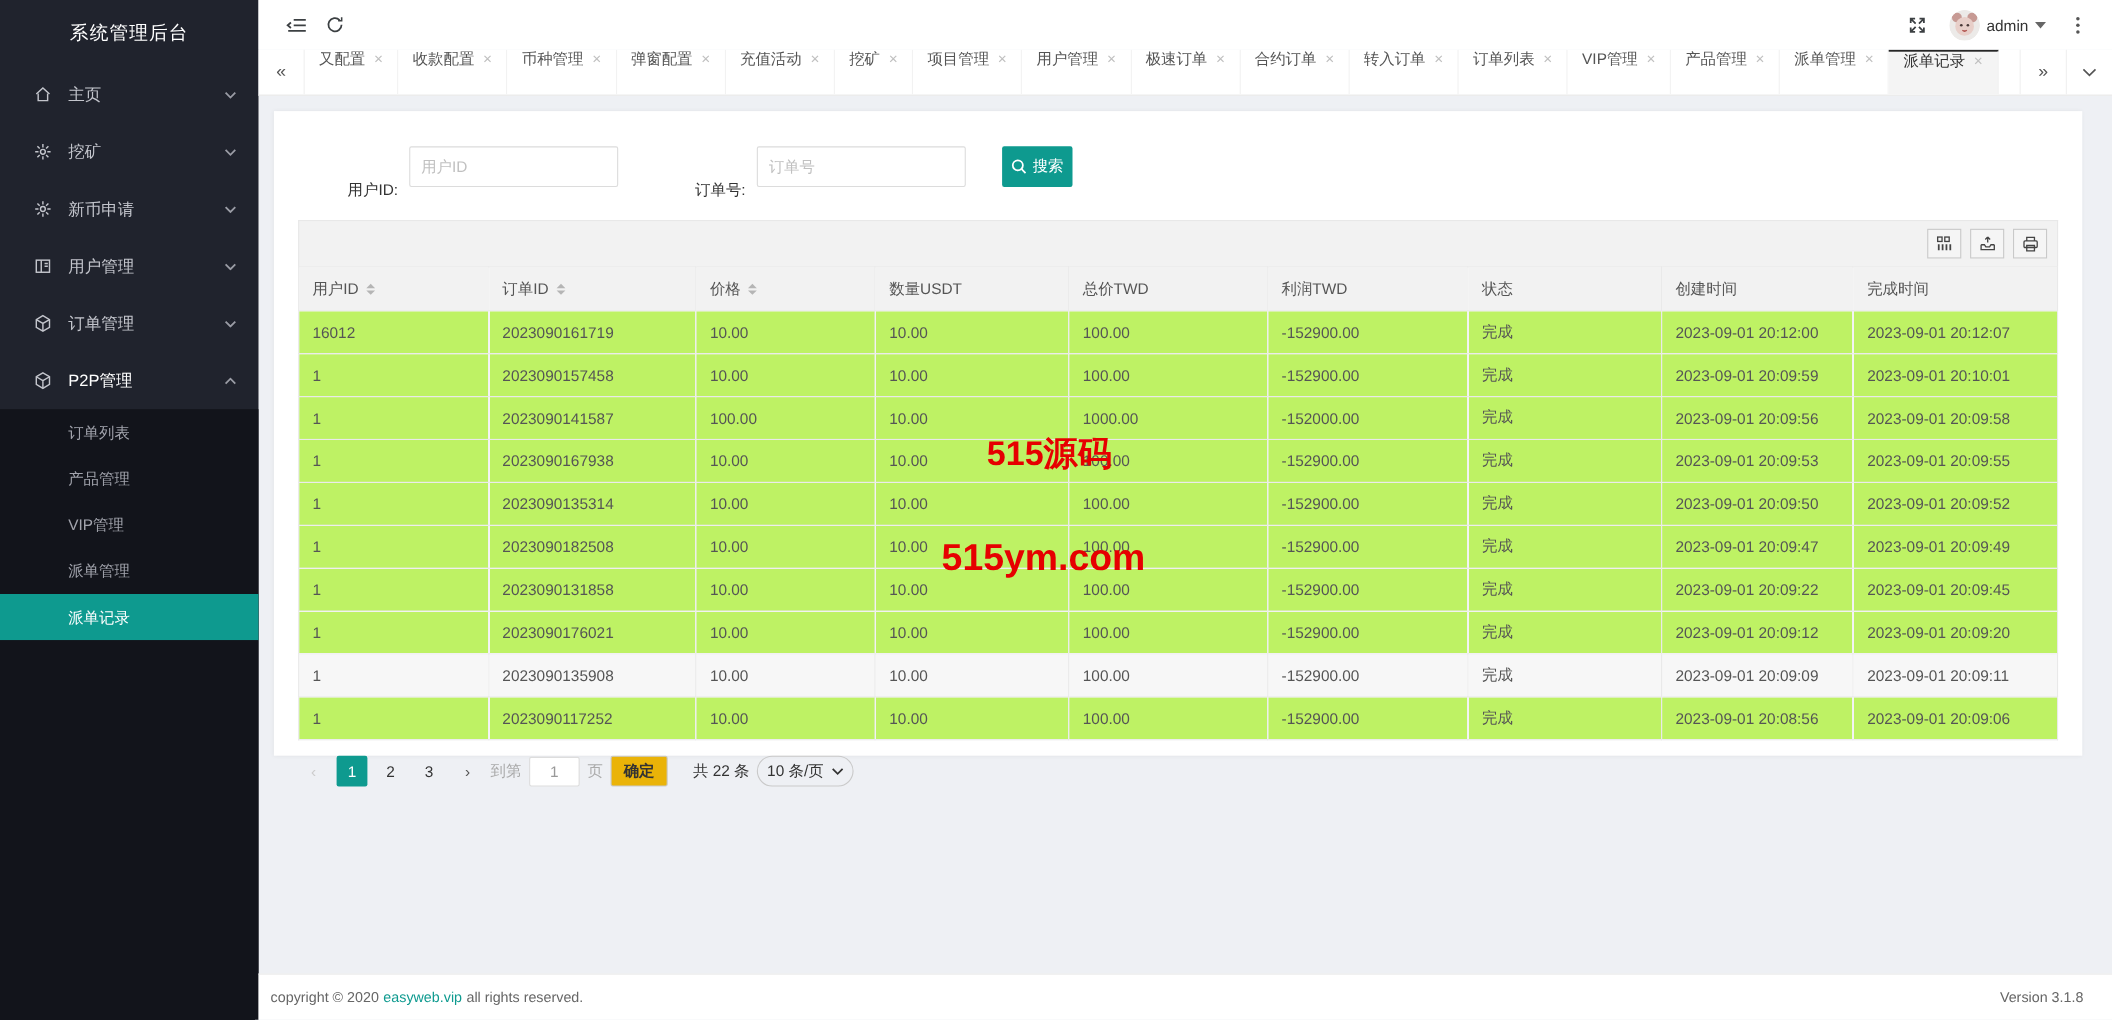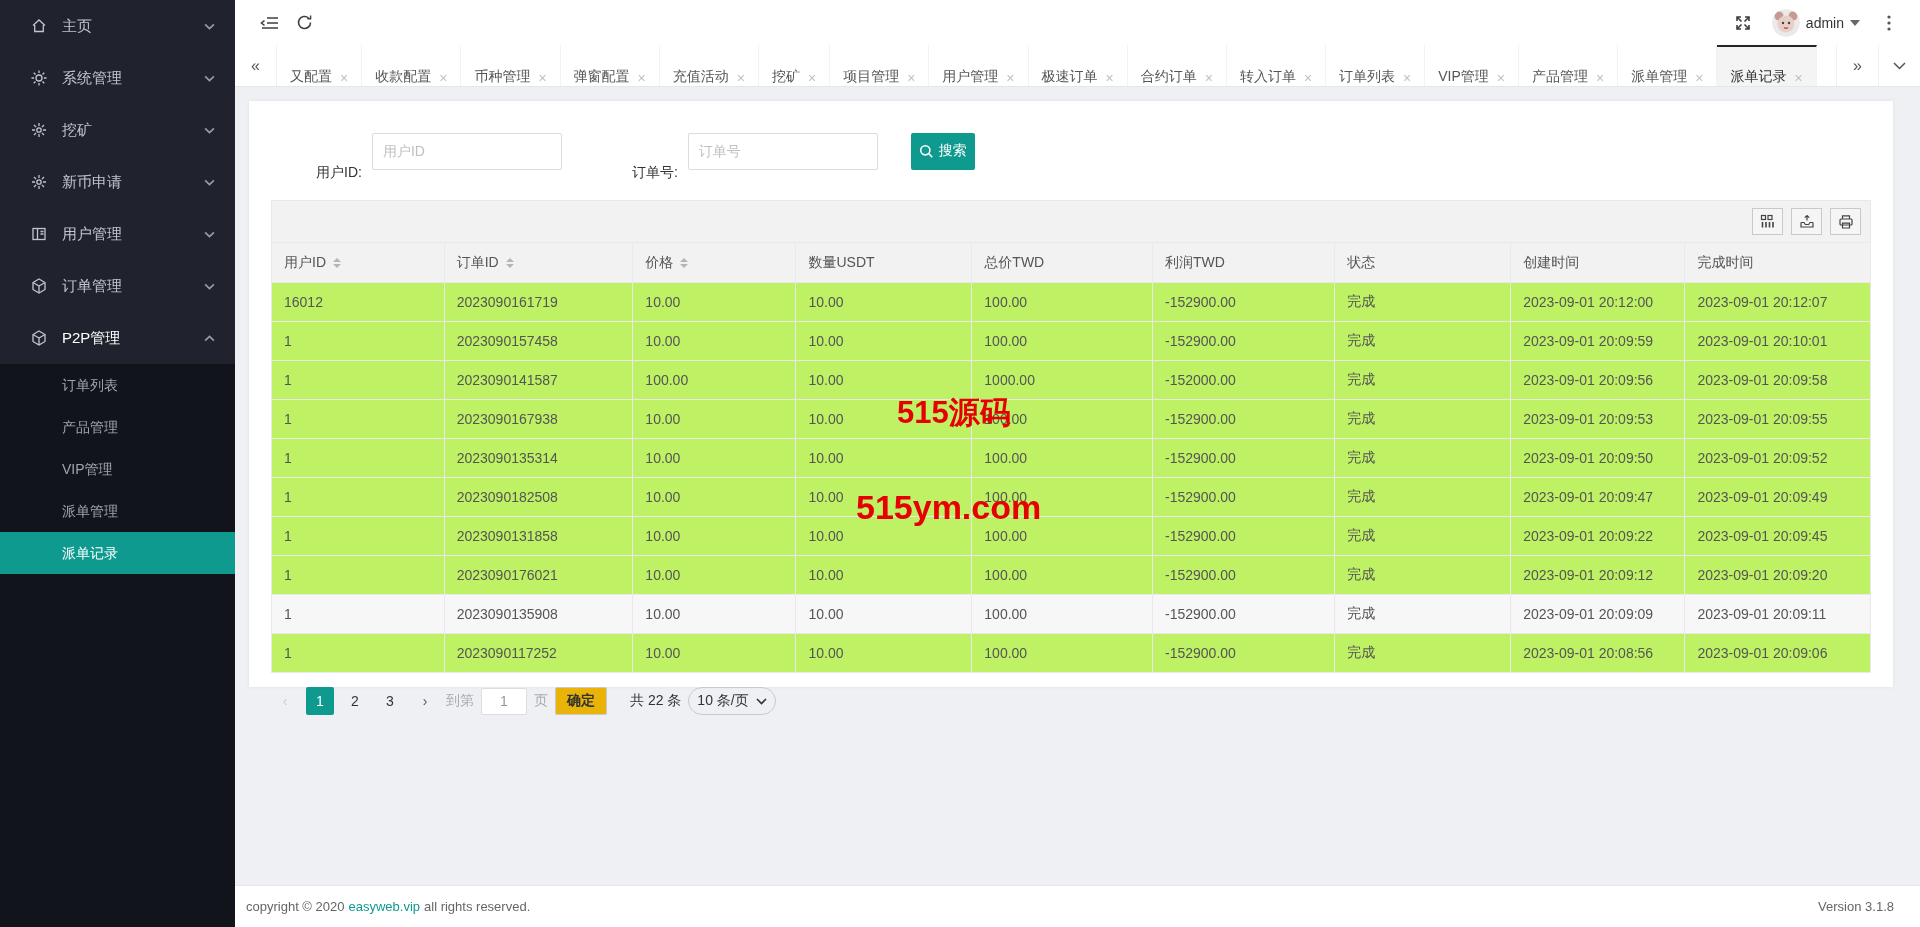--- a/index.html
+++ b/index.html
@@ -31,21 +31,21 @@
   .avatar { width:28px; height:28px; border-radius:50%; overflow:hidden; display:inline-flex; }
   .admin-chip { display:flex; align-items:center; gap:6px; cursor:pointer; color:#333; }
   .caret-down { width:0; height:0; border-left:5px solid transparent; border-right:5px solid transparent; border-top:6px solid #666; }
 
   
   .tabbar { height:42px; background:#fff; border-bottom:1px solid #e6e6e6; display:flex; align-items:stretch; flex-shrink:0; overflow:hidden; }
   .tab-ctl { width:42px; display:flex; align-items:center; justify-content:center; color:#555; font-size:16px; cursor:pointer; flex-shrink:0; }
   .tab-ctl.left { border-right:1px solid #f0f0f0; }
   .tab-ctl.right { border-left:1px solid #f0f0f0; }
   .tabs-strip { display:flex; align-items:stretch; overflow:hidden; flex:1; }
-  .tab { display:flex; align-items:flex-end; padding:0 13px; font-size:14px; color:#555; border-right:1px solid #f2f2f2; white-space:nowrap; cursor:pointer; }
+  .tab { display:flex; align-items:flex-start; padding:0 13px; font-size:14px; color:#555; border-right:1px solid #f2f2f2; white-space:nowrap; cursor:pointer; }
   .tab .x { margin-left:8px; color:#c0c0c0; font-size:14px; cursor:pointer; }
   .tab.active { background:#f4f4f4; border-top:2px solid #262626; color:#333; }
   .tabbar-end { margin-left:auto; display:flex; flex-shrink:0; }
 
   
   .content { flex:1; padding:14px 27px 0 14px; overflow:hidden; }
   .card { background:#fff; height:586px; box-shadow:0 0 4px rgba(0,0,0,.06); }
 
   .search-row { display:flex; align-items:center; padding:19px 0 18px; }
   .f-label { color:#333; margin-right:10px;margin-top:44px; }
@@ -91,43 +91,30 @@
   .wm { position:absolute; color:#e60000; font-weight:700; pointer-events:none; }
   .wm1 { left:897px; top:392px; font-size:31px; }
   .wm2 { left:856px; top:488px; font-size:34px; }
 </style>
 </head>
 <body>
 
 <div class="app">
 
   <aside class="sidebar">
+    <div class="side-title">系统管理后台</div>
 
     <div class="menu-item">
       <span class="mi-icon">
           <svg viewBox="0 0 18 18">
             <path d="M3 8.5L9 3l6 5.5"></path>
             <path d="M4.7 8v6.5h8.6V8"></path>
           </svg>
         </span>
       <span>主页</span>
-      <span class="chev">
-          <svg viewBox="0 0 10 6">
-            <path d="M1 1l4 4 4-4"></path>
-          </svg>
-        </span>
-    </div>
-    <div class="menu-item">
-      <span class="mi-icon">
-          <svg viewBox="0 0 18 18">
-            <circle cx="9" cy="9" r="3"></circle>
-            <path d="M9 1.5v2.6M9 13.9v2.6M1.5 9h2.6M13.9 9h2.6M3.7 3.7l1.8 1.8M12.5 12.5l1.8 1.8M14.3 3.7l-1.8 1.8M5.5 12.5l-1.8 1.8"></path>
-          </svg>
-        </span>
-      <span>系统管理</span>
       <span class="chev">
           <svg viewBox="0 0 10 6">
             <path d="M1 1l4 4 4-4"></path>
           </svg>
         </span>
     </div>
     <div class="menu-item">
       <span class="mi-icon">
           <svg viewBox="0 0 18 18">
             <circle cx="9" cy="9" r="2.2"></circle>

